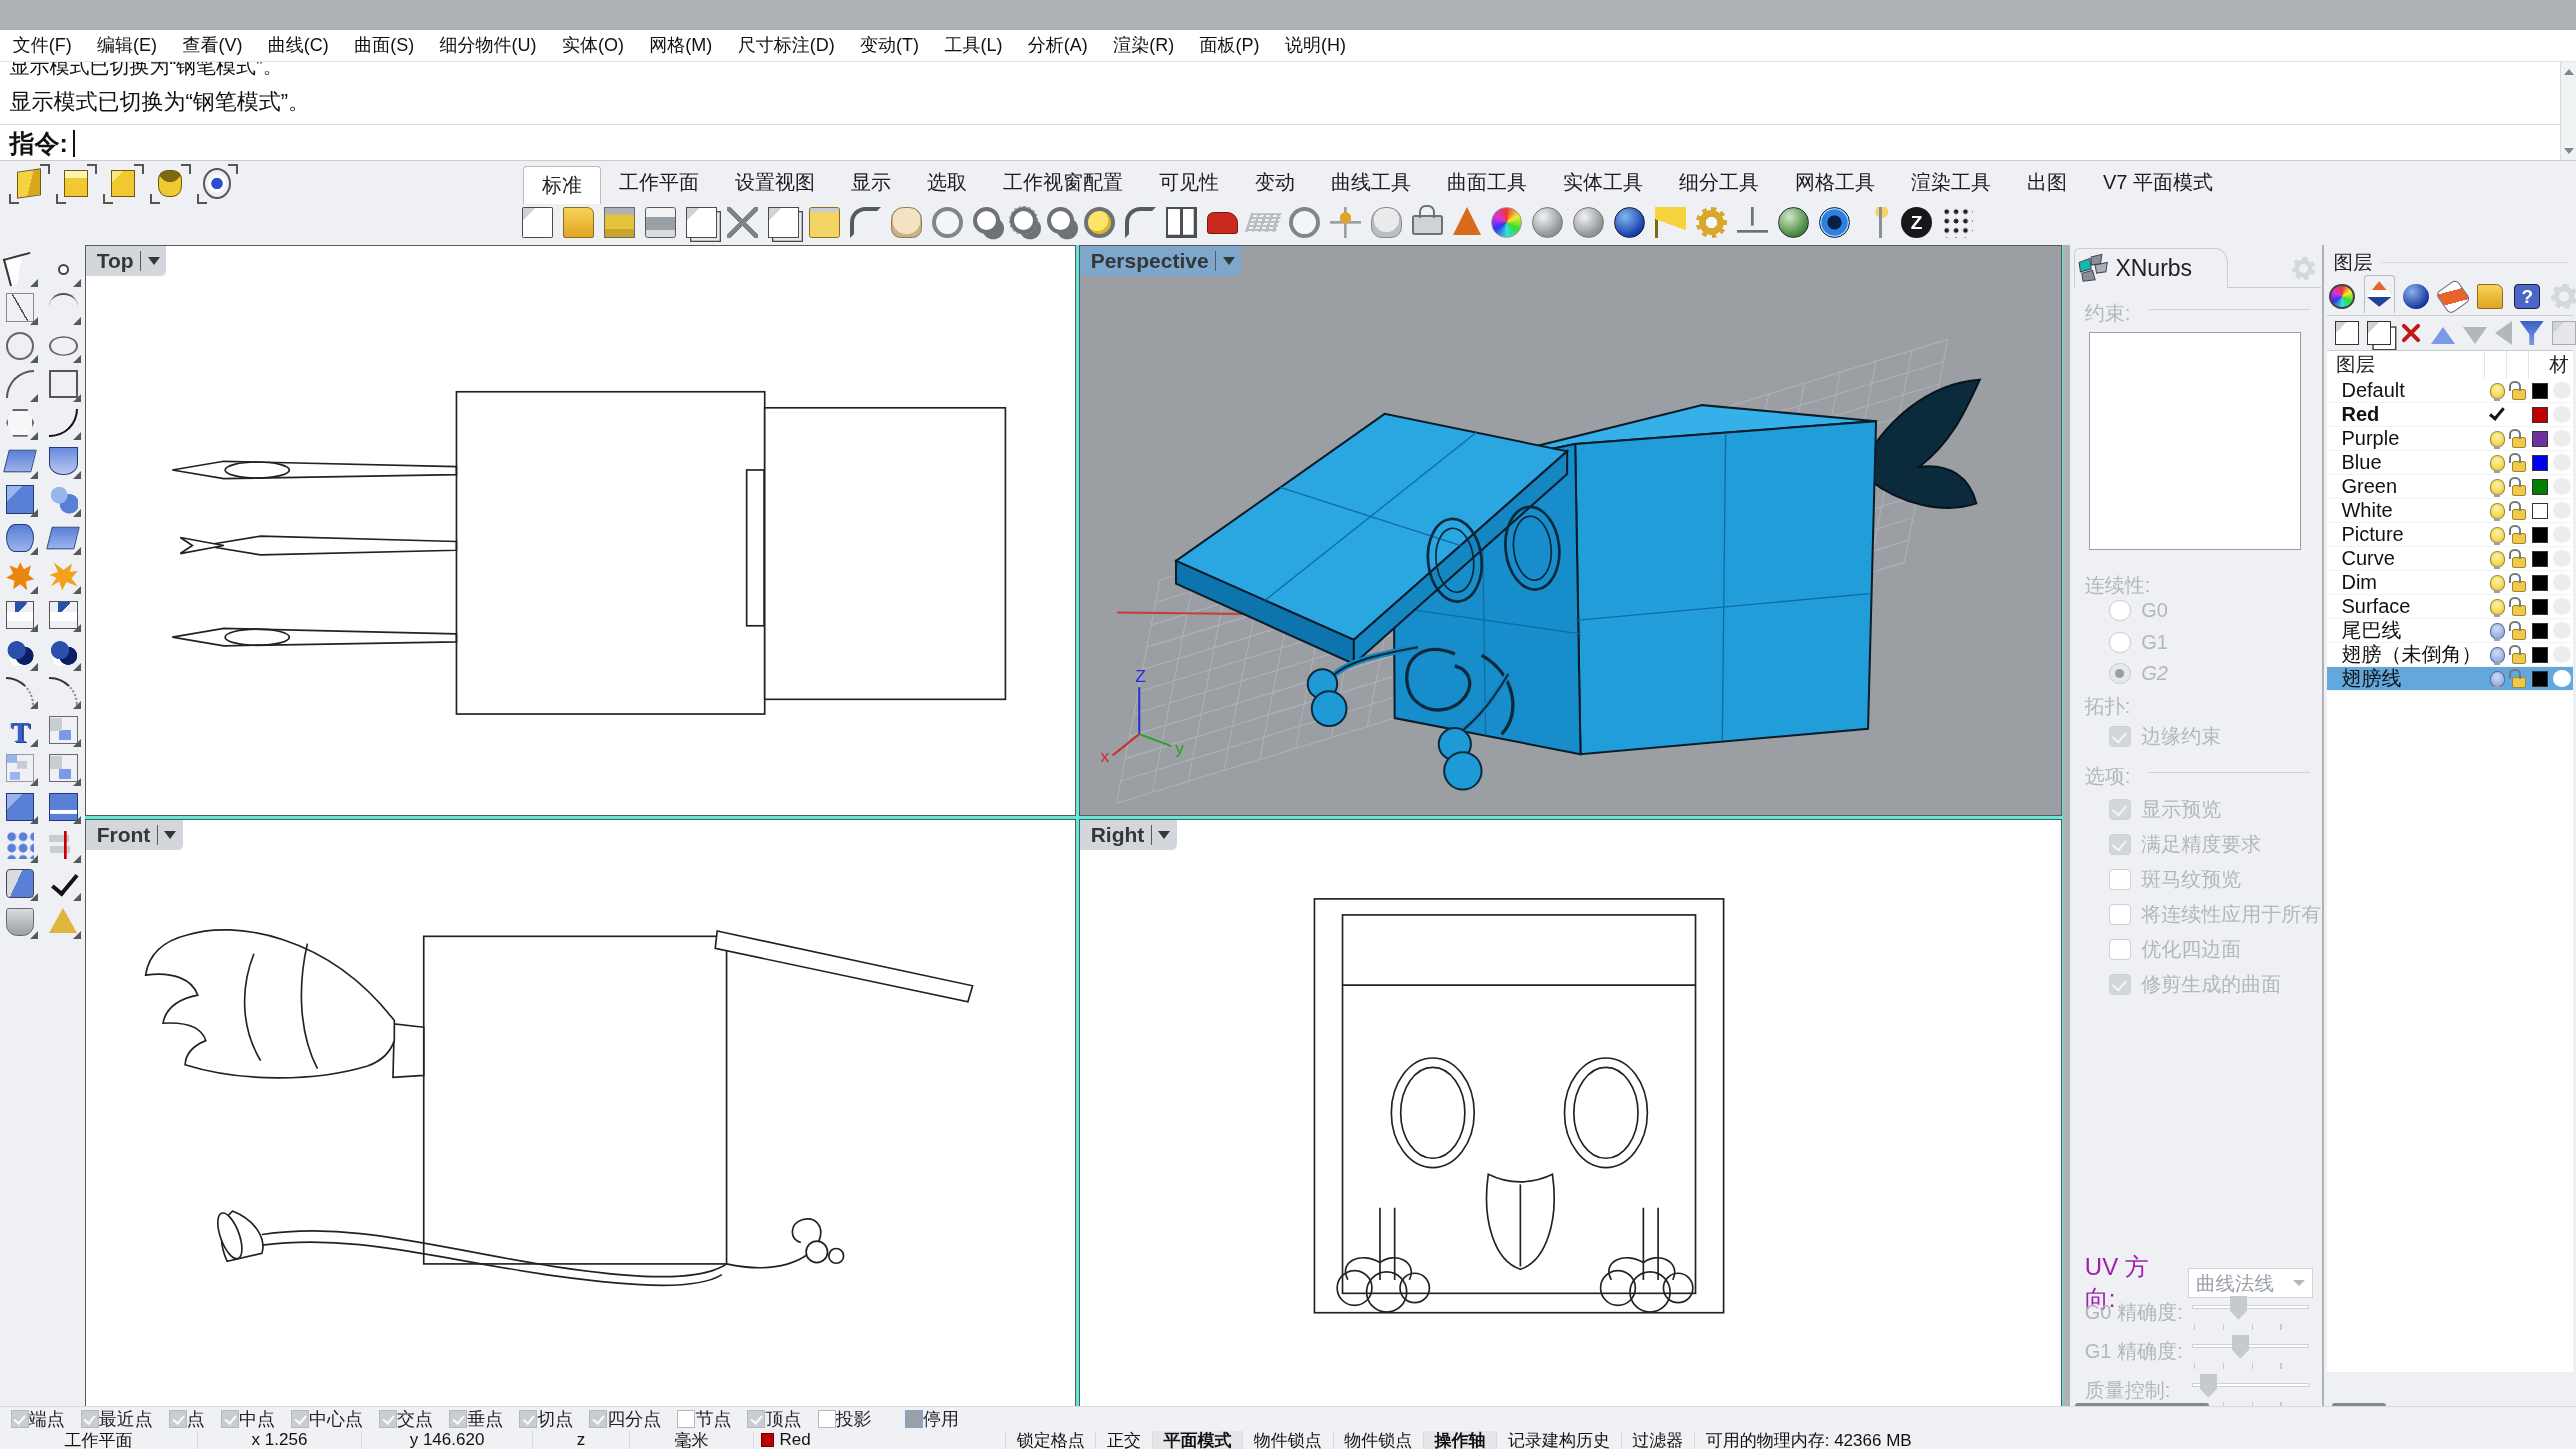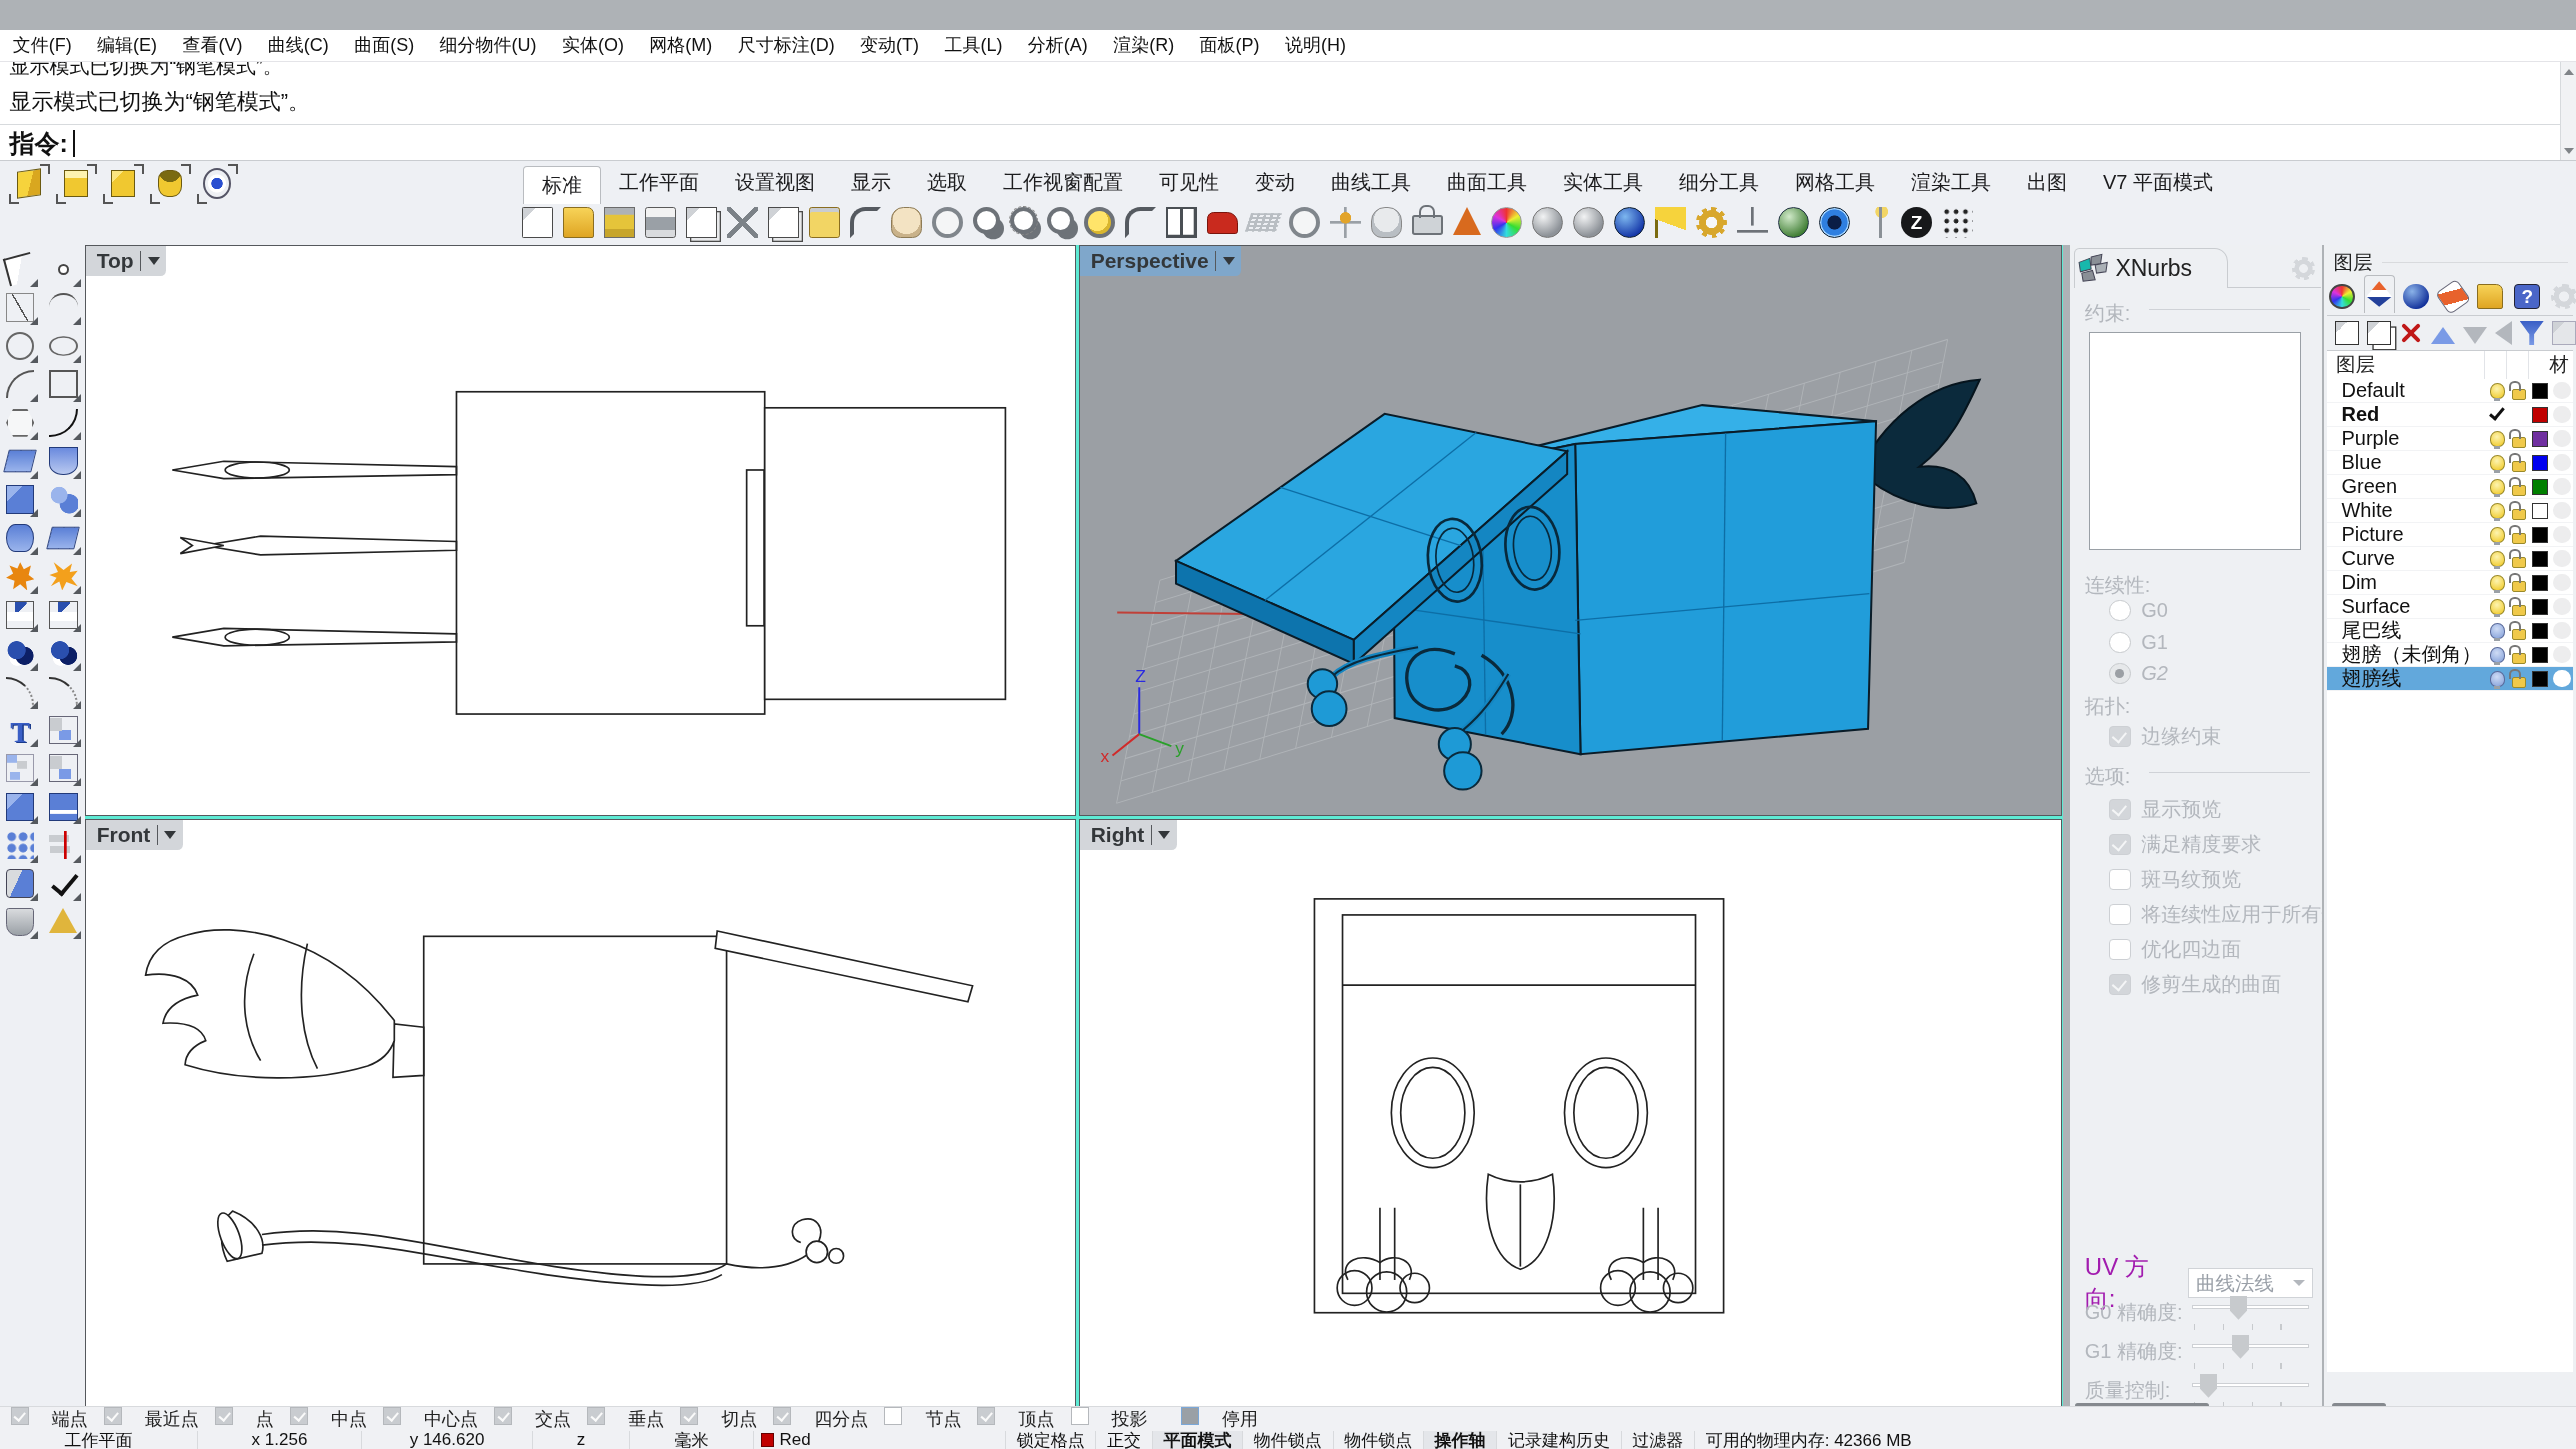--- a/index.html
+++ b/index.html
@@ -201,21 +201,21 @@
 .bulb::after{content:"";position:absolute;left:3.4px;bottom:-3.4px;width:5.4px;height:2.7px;background:#9aa0a6}
 .lock{width:14.8px;height:10.7px;background:#f0c94a;border:1.3px solid #9a8a2a;border-radius:2px;position:relative;margin-top:8px}
 .lock::before{content:"";position:absolute;left:-4px;top:-9.4px;width:8.7px;height:8px;border:2px solid #777;border-bottom:none;border-radius:5.4px 5.4px 0 0}
 .swatch{width:16px;height:16px;border:1.3px solid #333}
 .matcirc{width:17.4px;height:17.4px;border-radius:50%;background:#ededee}
 .ly-row.sel .matcirc{background:#fff}
 .curcheck{width:8px;height:14.8px;border-right:3.4px solid #111;border-bottom:3.4px solid #111;transform:rotate(40deg);margin-top:-4px}
 #ly-hscroll{position:absolute;left:8px;bottom:5.4px;width:54px;height:5.4px;background:#85898e;border-radius:2.7px}
 
 #osnap-bar{position:absolute;left:0;top:1406px;width:2576px;height:25px;background:#f0f1f4;display:flex;align-items:center;gap:6.7px;padding-left:10.7px;border-top:0.7px solid #d8dadd}
-.os-item{display:flex;gap:23px;margin-right:9.4px}
+.os-item{display:flex;align-items:center;gap:0;margin-right:9.4px}
 .ocb{width:18px;height:18px;border:0.7px solid #b5b8bc;background:#fff;position:relative;flex:none}
 .ocb.on{background:#c9ccd0}
 .ocb.on::after{content:"";position:absolute;left:4.7px;top:2px;width:5.4px;height:9.4px;border-right:2px solid #fafafa;border-bottom:2px solid #fafafa;transform:rotate(40deg)}
 .ocb.dis{background:#9aa0a6;border:1.3px solid #7aa7d8}
 .os-label{font-size:18px;color:#222;white-space:nowrap}
 #status-bar{position:absolute;left:0;top:1431px;width:2576px;height:18px;background:#f0f1f4;display:flex;align-items:center;font-size:17px;color:#111}
 .st-cell{height:100%;display:flex;align-items:center;justify-content:center;border-right:0.7px solid #d8dadd;white-space:nowrap;padding:0 6.7px}
 .st-swatch{width:13.4px;height:13.4px;background:#c00000;border:0.7px solid #600;margin-right:5.4px}
 .st-toggle{height:100%;display:flex;align-items:center;border-right:0.7px solid #d8dadd;padding:0 10.7px;white-space:nowrap}
 .st-toggle.active{font-weight:bold;background:#e4e6ea}

